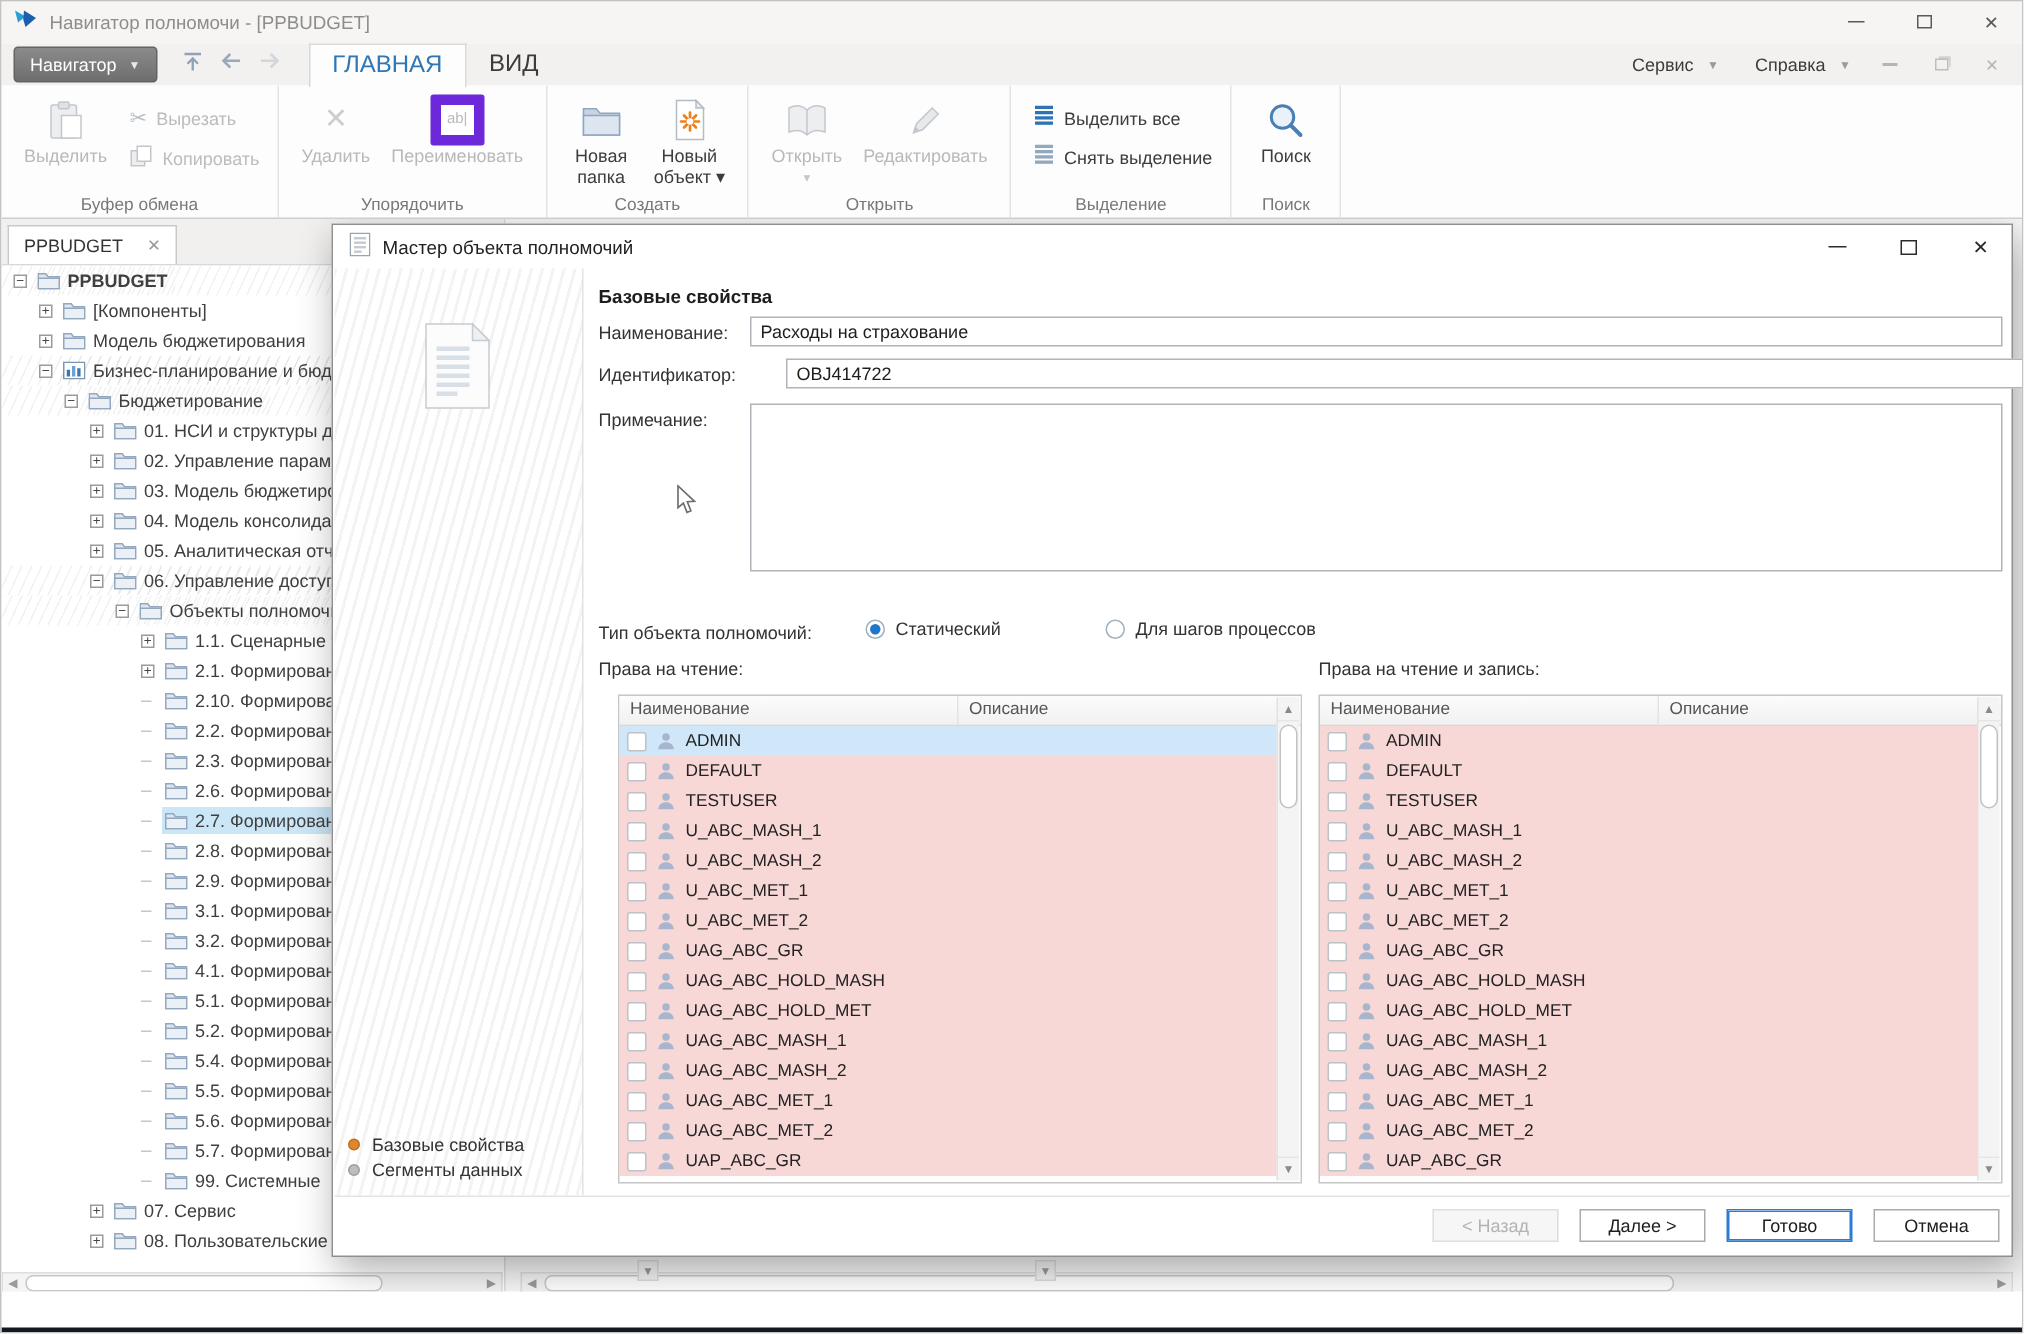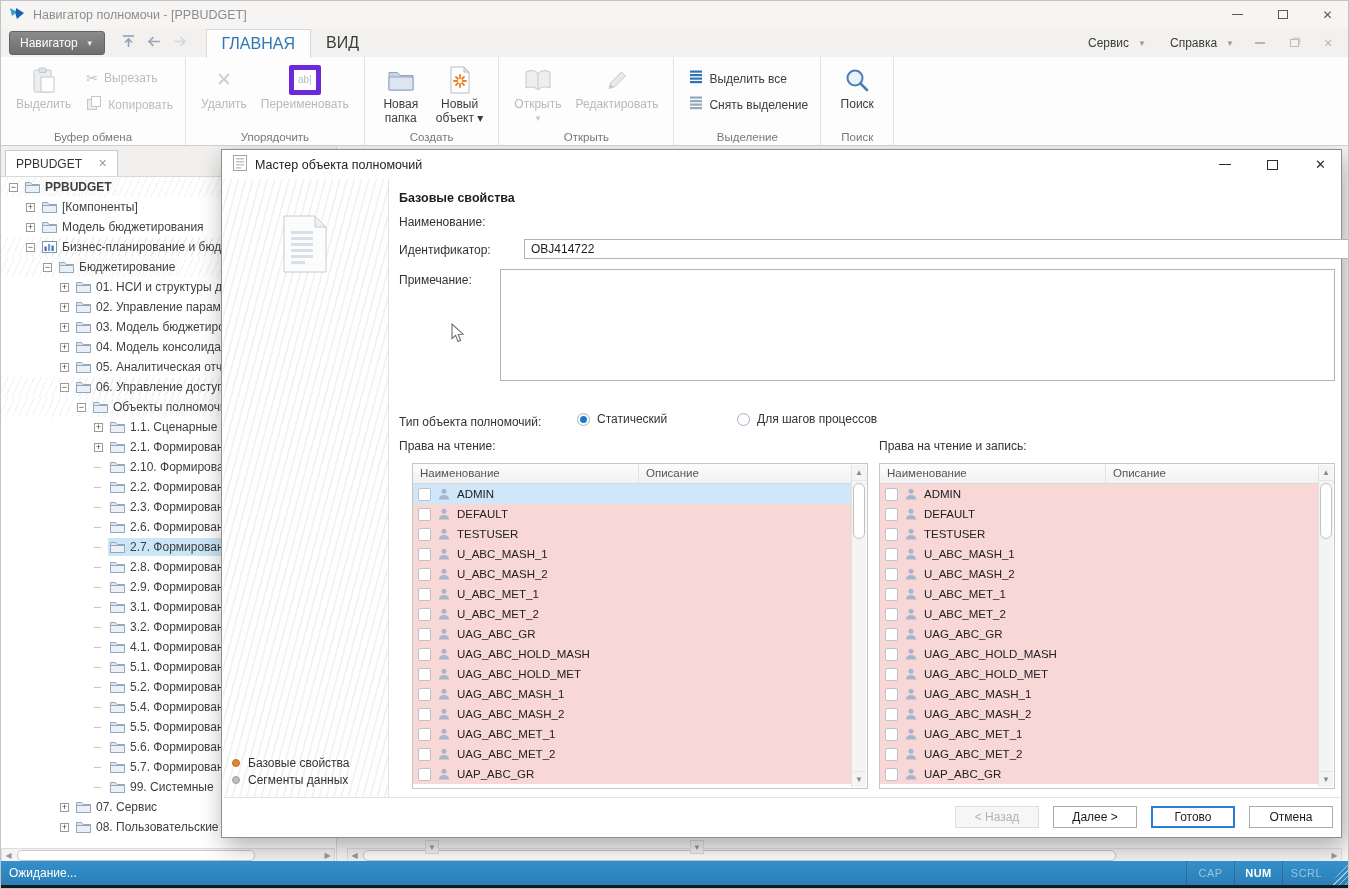--- a/index.html
+++ b/index.html
@@ -34,21 +34,21 @@
   .ribbon{height:89px;background:#fdfdfd;border-bottom:1px solid #cfcecc;display:flex;position:relative;z-index:2}
   .rgroup{position:relative;border-right:1px solid #e4e3e1;padding:5px 8px 16px 8px;display:flex;align-items:flex-start}
   .rg-label{position:absolute;bottom:2px;left:0;right:0;text-align:center;font-size:11.5px;color:#787878;white-space:nowrap}
   .rbtn-lg{display:flex;flex-direction:column;align-items:center;min-width:56px;padding:1px 7px;font-size:12px;color:#3d3d3d;line-height:14px}
   .rbtn-lg .ric{height:34px;display:flex;align-items:center;justify-content:center}
   .rbtn-lg.disabled{color:#b9b9b9}
   .rcol{display:flex;flex-direction:column;gap:7px;padding-top:7px;margin-left:4px}
   .rbtn-sm{display:flex;align-items:center;gap:6px;font-size:12px;color:#3d3d3d;padding:1px 4px;white-space:nowrap}
   .rbtn-sm.disabled{color:#bcbcbc}
   .glyph-x{font-size:19px;color:#cdcdcd;font-weight:bold}
-  .abbox{border:5px solid #6d28d9;border-radius:2px;color:#b9b9b9;font-size:10px;padding:3px 4px;background:#fff}
+  .abbox{border:7px solid #6d28d9;border-radius:2px;color:#b9b9b9;font-size:10px;padding:3px 4px;background:#fff}
   .cutg{font-size:14px;color:#b9bfc6}
 
   
   .workspace{position:absolute;top:145px;left:0;right:0;bottom:27px;background:#f7f7f7;overflow:hidden}
   .tree-panel{position:absolute;left:0;top:0;width:336px;bottom:0;background:#fff;border-right:1px solid #dcdcdc}
   .doc-tabstrip{height:31px;background:#f1f0ee;border-bottom:1px solid #d8d8d8;display:flex}
   .doc-tab{margin-left:4px;margin-top:4px;background:#fff;border:1px solid #c9c9c9;border-bottom:none;display:flex;align-items:center;gap:16px;padding:0 10px;font-size:12px;color:#333}
   .doc-tab .x{color:#9a9a9a;font-size:11px}
   .tree{position:absolute;top:31px;left:0;right:0;bottom:0;overflow:hidden;background:#fff}
   .trow{height:20px;display:flex;align-items:center;font-size:12px;color:#3f3f3f;white-space:nowrap}
@@ -820,20 +820,21 @@
               <span class="bullet"></span>
               <span>Сегменты данных</span>
             </div>
           </div>
       </div>
 
       <div class="dlg-content">
         <div class="sec-title">Базовые свойства</div>
 
         <div class="flabel" style="top:36px">Наименование:</div>
+        <input class="finput" style="top: 32px;" value="Расходы на страхование">
 
         <div class="flabel" style="top:64px">Идентификатор:</div>
         <input class="finput" style="top: 60px; margin-left: 24px;" value="OBJ414722">
 
         <div class="flabel" style="top:94px">Примечание:</div>
         <textarea class="fnote" style="top: 90px;"></textarea>
 
         <div class="flabel" style="top:236px">Тип объекта полномочий:</div>
         <label class="radio" style="left:188px;top:233px">
           <span class="rb sel"></span>
@@ -1173,29 +1174,20 @@
 
       <div class="dlg-footer" id="dlg-buttons">
           <div class="btn disabled">&lt; Назад</div>
           <div class="btn">Далее &gt;</div>
           <div class="btn primary">Готово</div>
           <div class="btn">Отмена</div>
         </div>
     </div>
   </div>
 
-  <div class="statusbar">
-    <span class="status-text">Ожидание...</span>
-    <span class="skeys" id="skeys">
-        <span class="skey">CAP</span>
-        <span class="skey active">NUM</span>
-        <span class="skey">SCRL</span>
-      </span>
-    <span class="grip"></span>
-  </div>
   <div class="bottom-dark"></div>
 
   <div class="cursor">
     <svg width="14" height="20" viewBox="0 0 14 20">
         <path d="M1 1 L1 15.5 L4.6 12.4 L7 18.6 L9.6 17.5 L7.2 11.5 L12 11.2 Z" fill="#fff" stroke="#6d6d6d" stroke-width="1.1"></path>
       </svg>
   </div>
 </div>
 
 </body></html>

